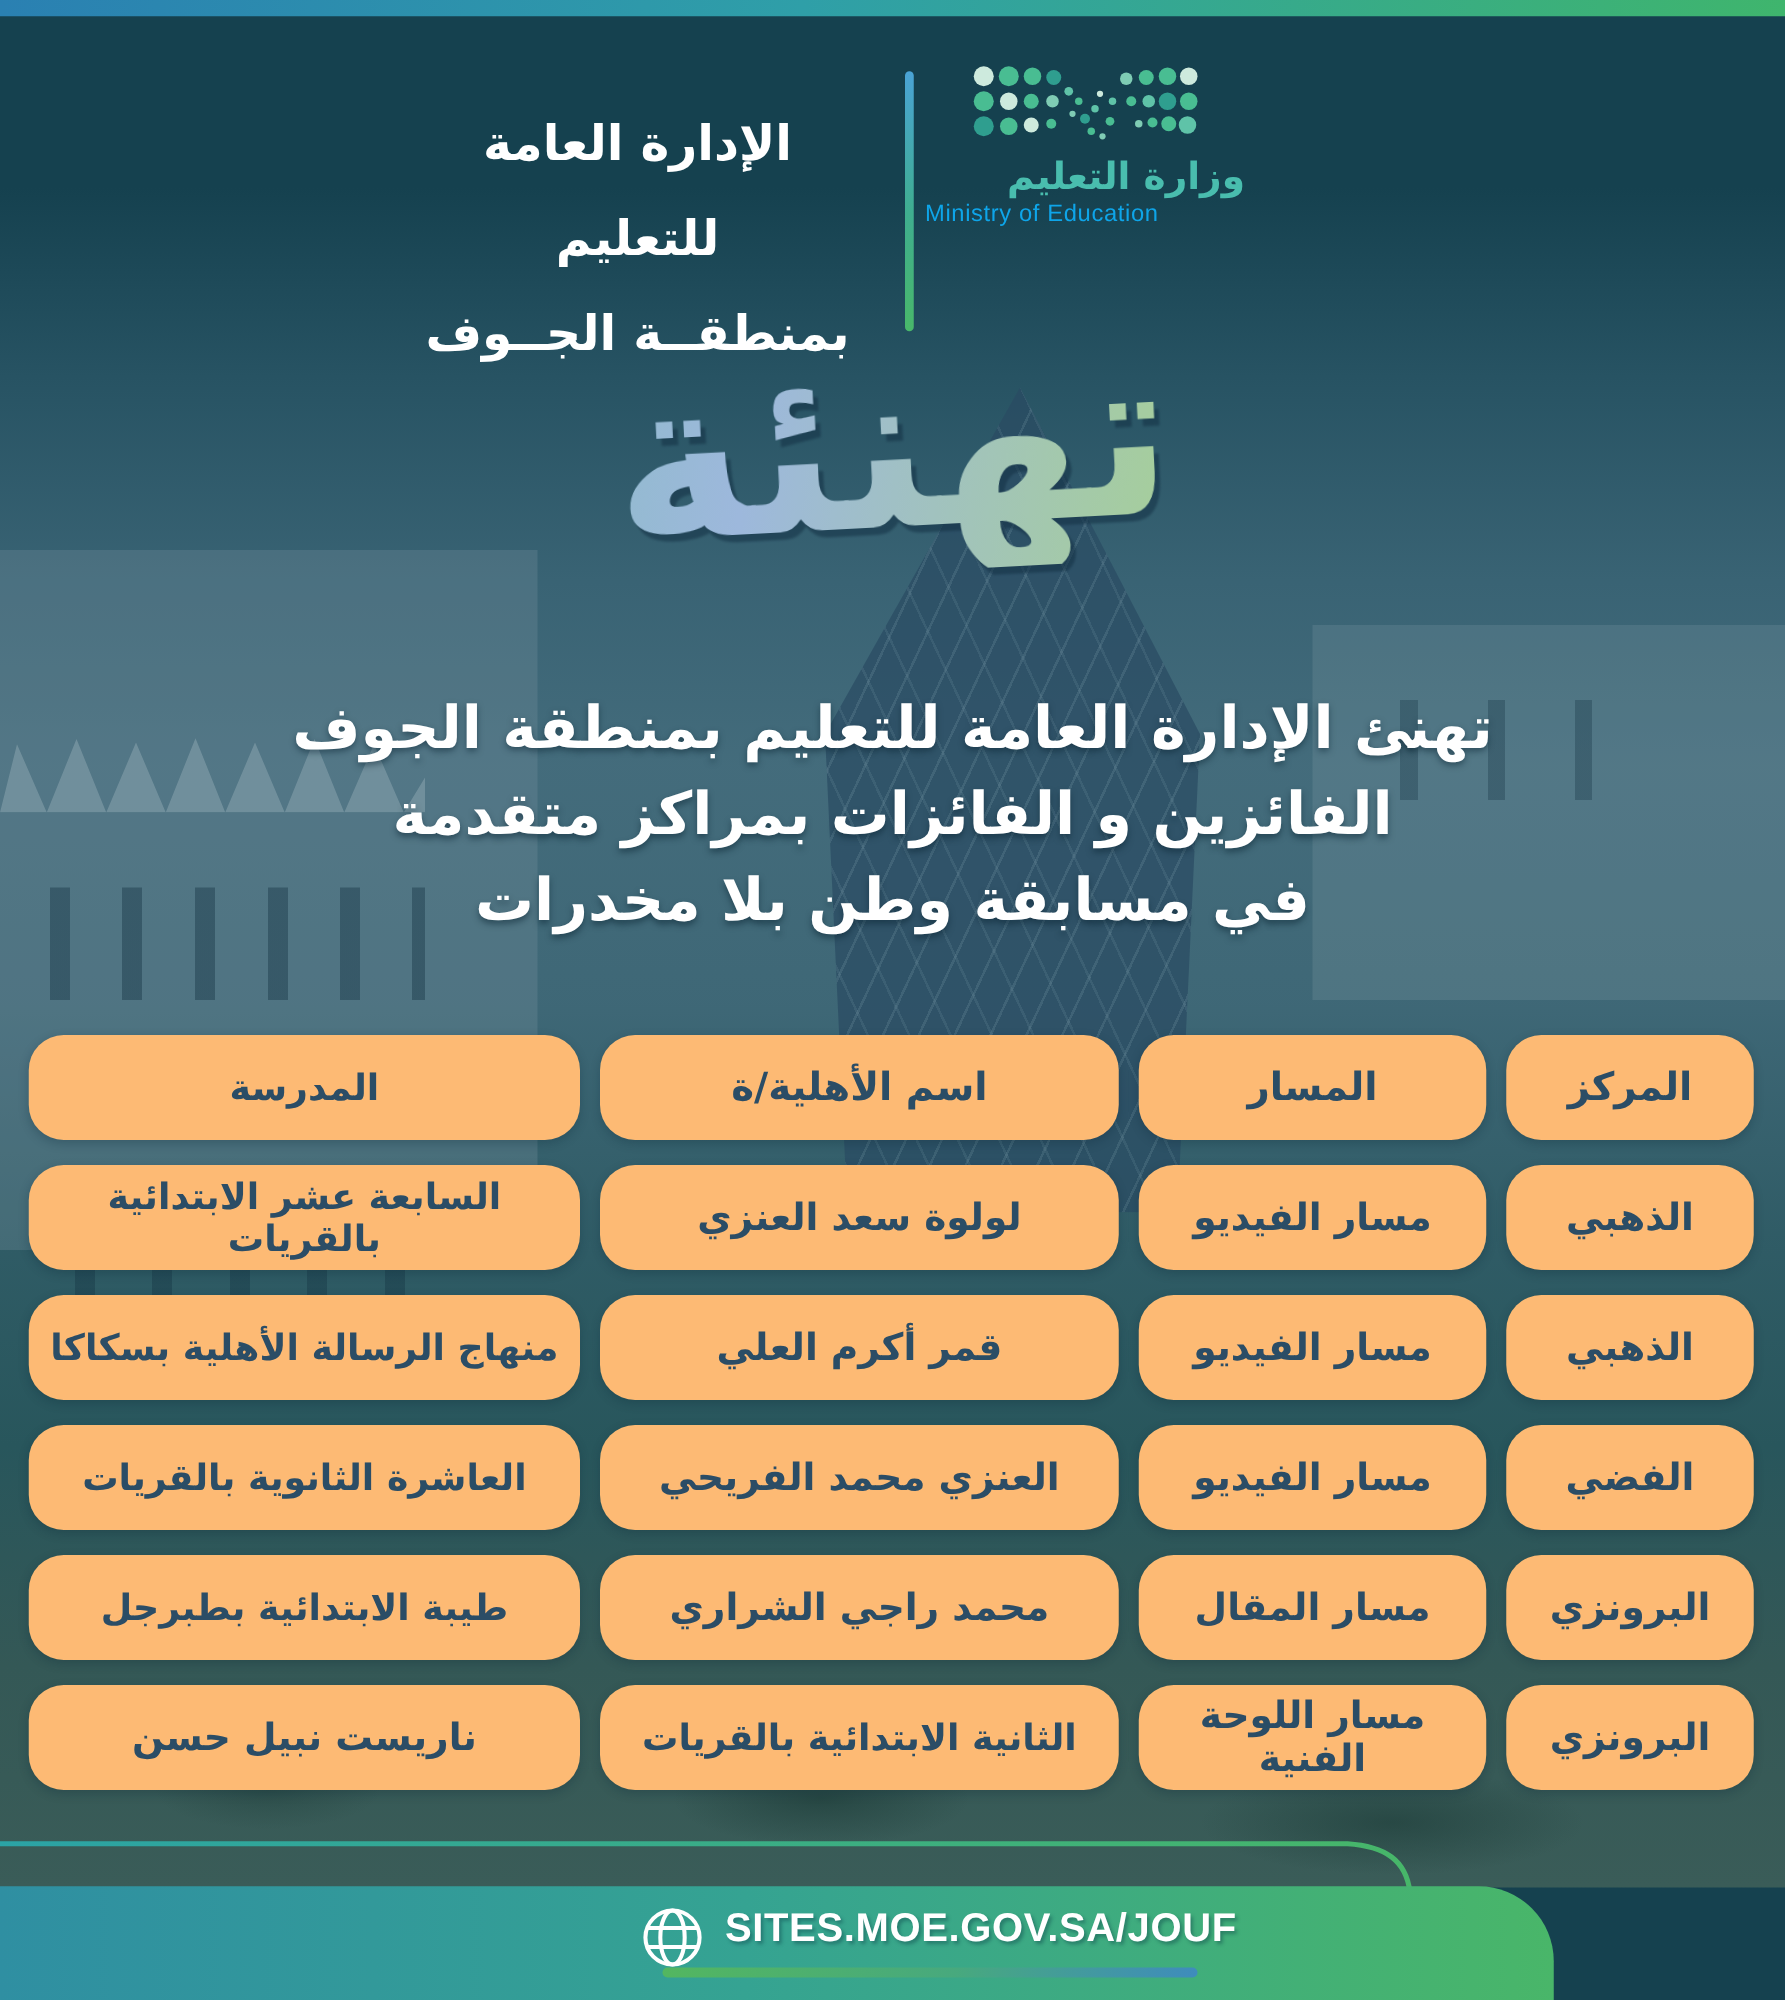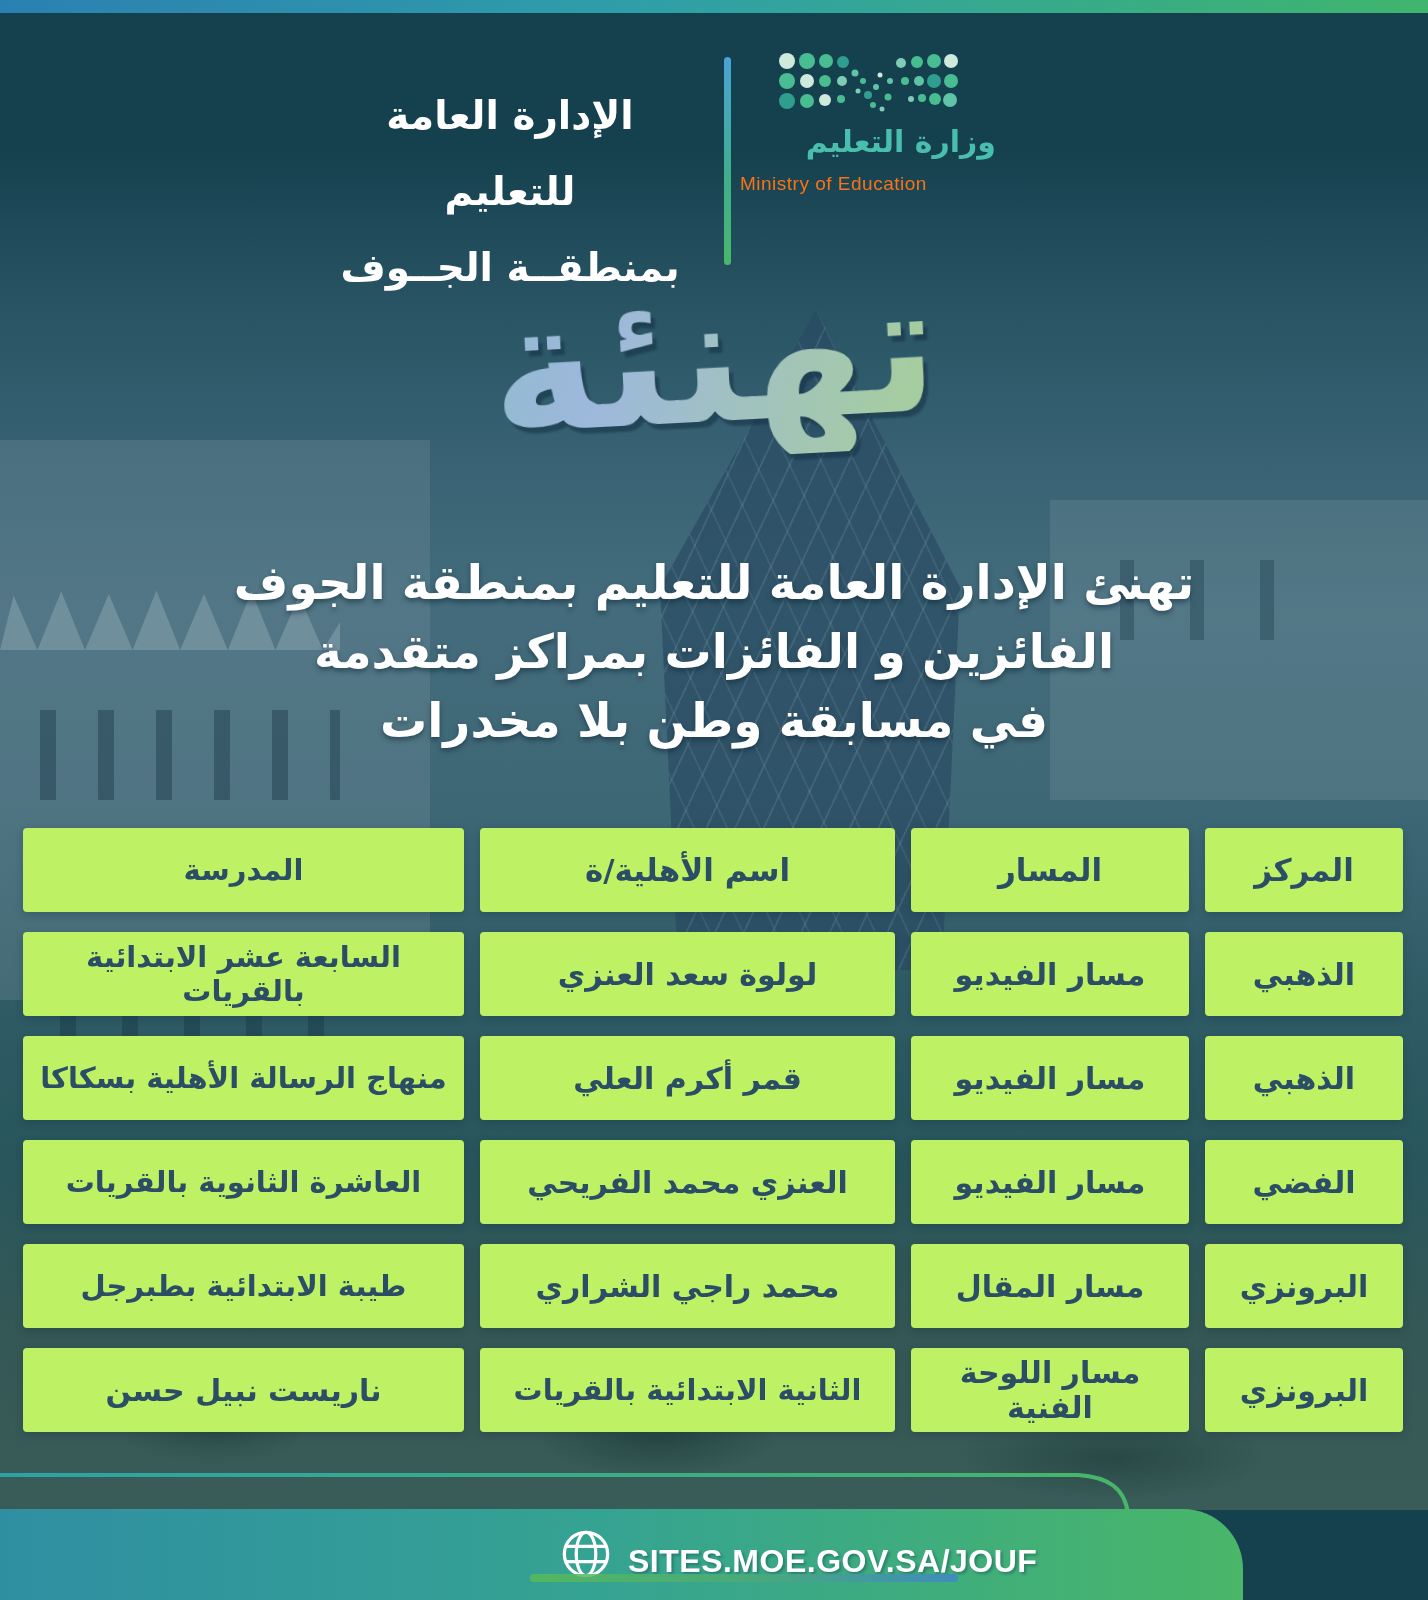--- a/index.html
+++ b/index.html
@@ -83,21 +83,21 @@
     background:linear-gradient(180deg,#4aa3d6 0%,#3fae8f 55%,#49b86a 100%);
   }
   .logo{
     position:absolute; left:740px; top:50px; width:256px; 
   }
   .logo svg{display:block; margin:0 auto;}
   .logo-ar{
     margin-top:8px; color:#49bdae; font-weight:bold; font-size:30px; direction:rtl;
   }
   .logo-en{
-    margin-top:14px; color:#f97316; font-size:19px; letter-spacing:.5px;
+    margin-top:2px; color:#0ea5e9; font-size:19px; letter-spacing:.5px;
     font-family:"Liberation Sans", sans-serif;
   }
   
   .calligraphy{
     position:absolute; left:0; top:258px; width:1428px;
     text-align:center; direction:rtl;
     font-size:182px; font-weight:bold; line-height:1.1;
     background:linear-gradient(100deg,#6fc3a4 8%,#9db8dc 42%,#a8d48a 72%,#5fb796 96%);
     -webkit-background-clip:text; background-clip:text;
     color:#8cc7ad; -webkit-text-fill-color:transparent;
@@ -111,21 +111,21 @@
     text-shadow:0 3px 5px rgba(10,35,50,.5);
   }
   
   .table{
     position:absolute; left:23px; top:828px; width:1380px;
     display:grid; direction:rtl;
     grid-template-columns:198px 278px 415px 441px;
     grid-auto-rows:84px; column-gap:16px; row-gap:20px;
   }
   .cell{
-    background:#bef264; border-radius:4px;
+    background:#fdba74; border-radius:28px;
     display:flex; align-items:center; justify-content:center;
     color:#2b4d66; font-weight:bold; font-size:30px;
     padding:0 8px; box-sizing:border-box; text-align:center;
     box-shadow:0 3px 8px rgba(10,40,55,.25); direction:rtl;
   }
   .cell.head{font-size:31px;}
   .cell.school{font-size:29px;}
   
   .footer-curve{
     position:absolute; left:0; top:1472px; width:1140px; height:42px;
@@ -138,22 +138,22 @@
   .x-social{
     position:absolute; left:86px; top:1531px; height:48px;
     display:flex; align-items:center; gap:20px;
   }
   .x-handle{
     color:#ffffff; font-size:31px; letter-spacing:1px;
     font-family:"Liberation Sans", sans-serif;
     text-shadow:2px 2px 3px rgba(10,60,70,.45);
   }
   .website{
-    position:absolute; left:560px; top:1524px; height:56px;
-    display:flex; align-items:flex-end; gap:16px;
+    position:absolute; left:512px; top:1524px; height:56px;
+    display:flex; align-items:flex-start; gap:16px;
   }
   .site-url{
     color:#ffffff; font-size:32px; font-weight:bold; letter-spacing:.5px;
     font-family:"Liberation Sans", sans-serif;
     text-shadow:2px 2px 3px rgba(10,60,70,.4);
   }
   .url-underline{
     position:absolute; left:530px; top:1574px; width:428px; height:8px;
     border-radius:4px;
     background:linear-gradient(90deg,#58ba57 0%,#4aa97c 55%,#3e86c8 100%);

